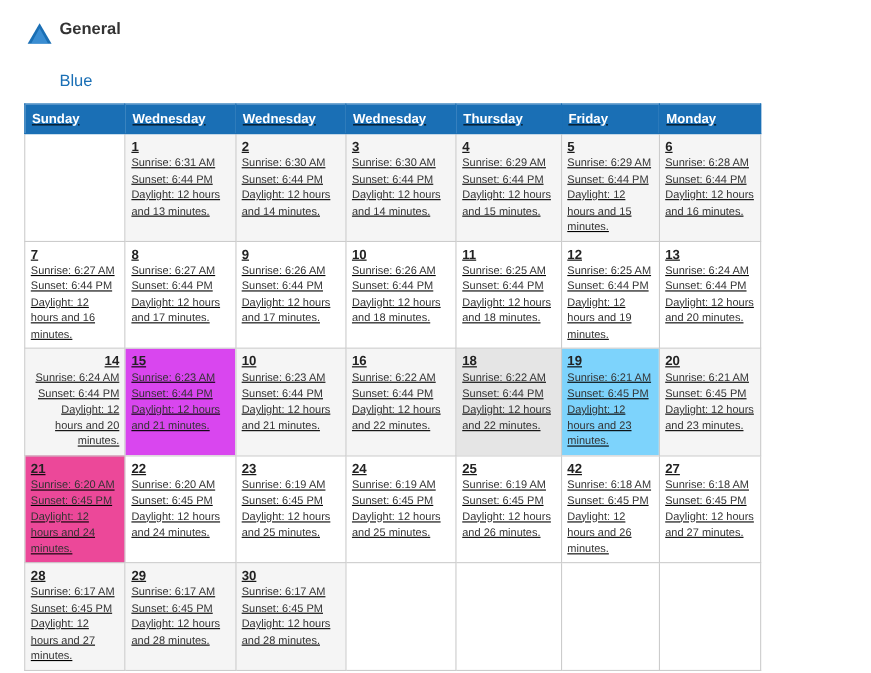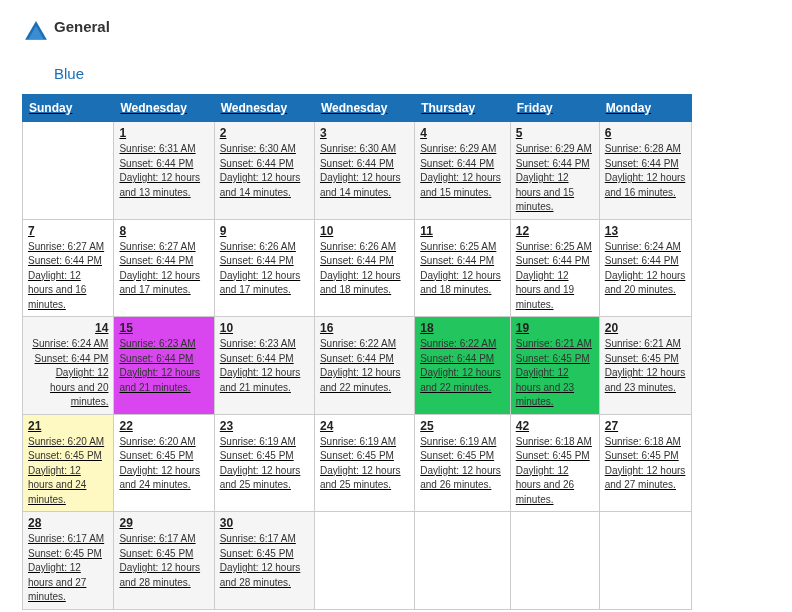--- a/index.html
+++ b/index.html
@@ -192,35 +192,35 @@
             <div class="day-info">Sunrise: 6:23 AM<br>Sunset: 6:44 PM<br>Daylight: 12 hours and 21 minutes.</div>
           </td>
           <td style="background: rgb(245, 245, 245);">
             <span class="day-number">10</span>
             <div class="day-info">Sunrise: 6:23 AM<br>Sunset: 6:44 PM<br>Daylight: 12 hours and 21 minutes.</div>
           </td>
           <td style="background: rgb(245, 245, 245);">
             <span class="day-number">16</span>
             <div class="day-info">Sunrise: 6:22 AM<br>Sunset: 6:44 PM<br>Daylight: 12 hours and 22 minutes.</div>
           </td>
-          <td style="background: #22c55e;">
+          <td style="background: #e5e5e5;">
             <span class="day-number">18</span>
             <div class="day-info">Sunrise: 6:22 AM<br>Sunset: 6:44 PM<br>Daylight: 12 hours and 22 minutes.</div>
           </td>
-          <td style="background: #22c55e;">
+          <td style="background: #7dd3fc;">
             <span class="day-number">19</span>
             <div class="day-info">Sunrise: 6:21 AM<br>Sunset: 6:45 PM<br>Daylight: 12 hours and 23 minutes.</div>
           </td>
           <td style="background: rgb(245, 245, 245);">
             <span class="day-number">20</span>
             <div class="day-info">Sunrise: 6:21 AM<br>Sunset: 6:45 PM<br>Daylight: 12 hours and 23 minutes.</div>
           </td>
         </tr>
         <tr>
-          <td style="background: #fef9c3;">
+          <td style="background: #ec4899;">
             <span class="day-number">21</span>
             <div class="day-info">Sunrise: 6:20 AM<br>Sunset: 6:45 PM<br>Daylight: 12 hours and 24 minutes.</div>
           </td>
           <td style="background: rgb(255, 255, 255);">
             <span class="day-number">22</span>
             <div class="day-info">Sunrise: 6:20 AM<br>Sunset: 6:45 PM<br>Daylight: 12 hours and 24 minutes.</div>
           </td>
           <td style="background: rgb(255, 255, 255);">
             <span class="day-number">23</span>
             <div class="day-info">Sunrise: 6:19 AM<br>Sunset: 6:45 PM<br>Daylight: 12 hours and 25 minutes.</div>

